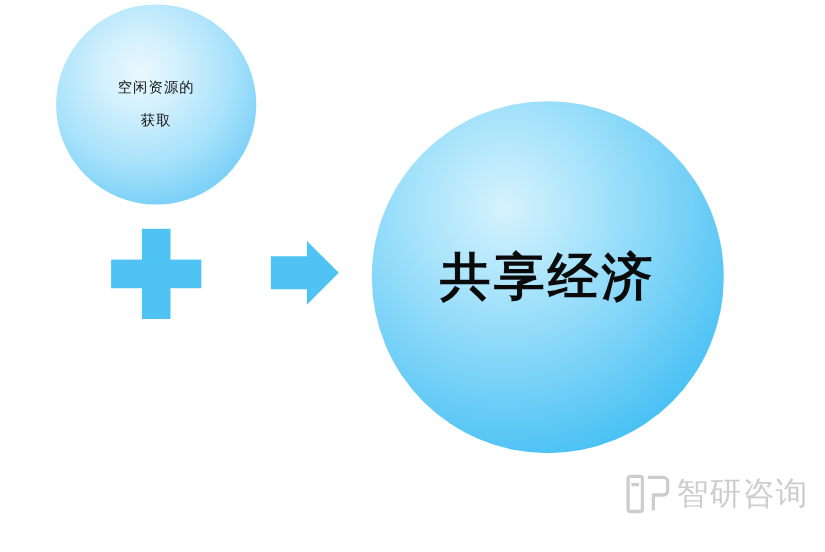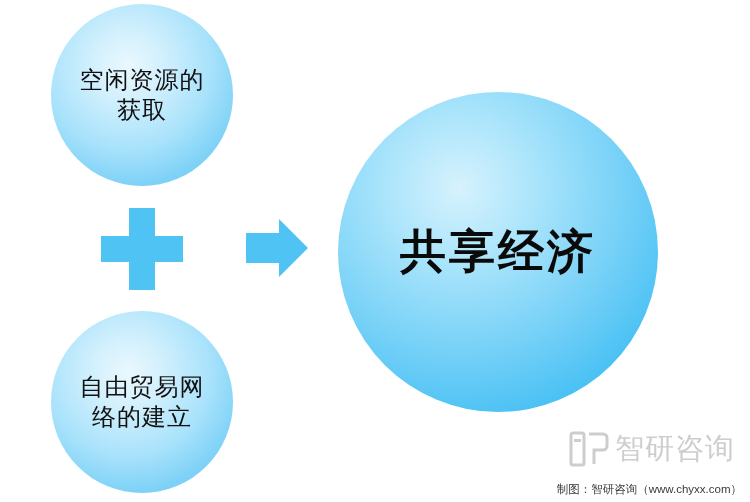--- a/index.html
+++ b/index.html
@@ -27,21 +27,21 @@
     align-items: center;
     justify-content: center;
     text-align: center;
     color: #111111;
     box-sizing: border-box;
   }
 
   .circle-small {
     width: 182px;
     height: 182px;
-    font-size: 24px;
+    font-size: 13px;
     line-height: 30px;
     letter-spacing: 1px;
   }
 
   #circle-top {
     left: 51px;
     top: 4px;
     background: radial-gradient(circle at 42% 34%, #eaf8fe 0%, #d2f0fd 22%, #a8e2fb 52%, #7fd2f7 74%, #63c6f3 100%);
   }
 
@@ -150,24 +150,20 @@
 </head>
 <body>
 
 <div id="canvas">
 
   <div class="circle circle-small" id="circle-top">
     <span class="circle-text">空闲资源的
 获取</span>
   </div>
 
-  <div class="circle circle-small" id="circle-bottom">
-    <span class="circle-text">自由贸易网
-络的建立</span>
-  </div>
 
   <div class="circle" id="circle-main">
     <span class="circle-text">共享经济</span>
   </div>
 
   <div id="plus-sign">
     <div class="bar-h"></div>
     <div class="bar-v"></div>
   </div>
 
@@ -180,15 +176,14 @@
       <svg viewBox="0 0 40 40" width="40" height="40">
         <rect x="2" y="4" width="13" height="32" rx="2" fill="none" stroke="#c9c9c9" stroke-width="3"></rect>
         <path d="M20 5 h14 a4 4 0 0 1 4 4 v8 a4 4 0 0 1 -4 4 h-9 v14" fill="none" stroke="#c9c9c9" stroke-width="3"></path>
         <rect x="5" y="10" width="7" height="3" fill="#c9c9c9"></rect>
       </svg>
     </div>
     <span class="wm-text">智研咨询</span>
   </div>
 
 
-  <div id="credit">制图：智研咨询（www.chyxx.com）</div>
 
 </div>
 
 </body></html>

